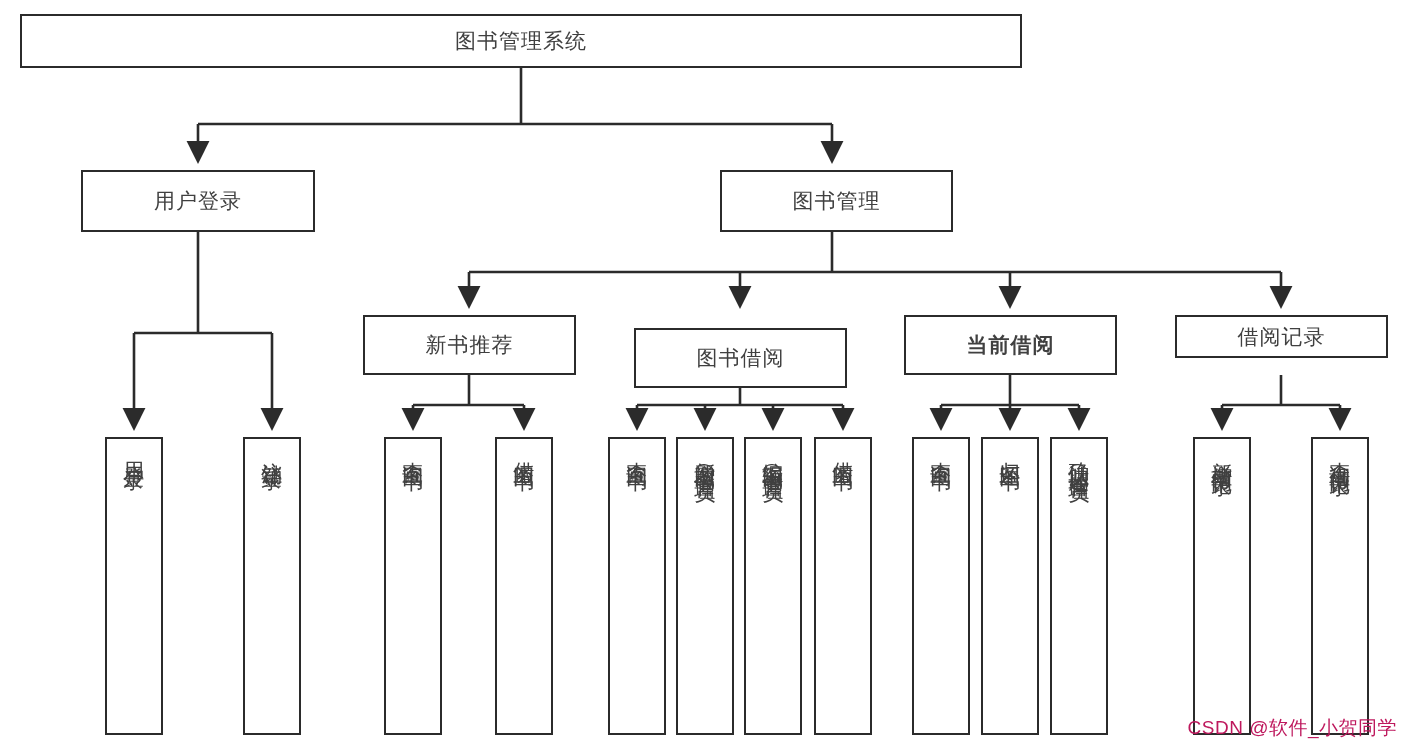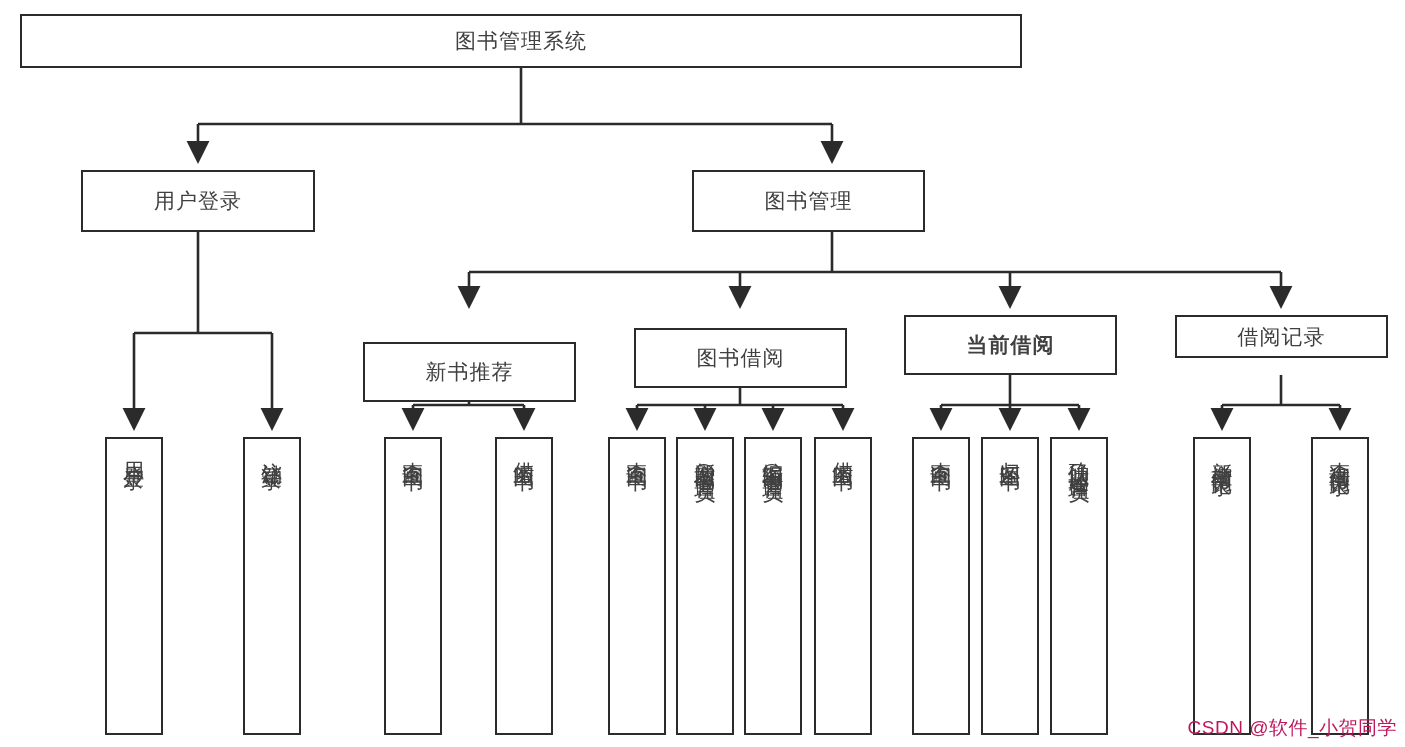--- a/index.html
+++ b/index.html
@@ -126,25 +126,25 @@
     </g>
   </svg>
 
   <div class="node" style="left:20px; top:14px; width:1002px; height:54px;">
     <span class="label">图书管理系统</span>
   </div>
 
   <div class="node" style="left:81px; top:170px; width:234px; height:62px;">
     <span class="label">用户登录</span>
   </div>
-  <div class="node" style="left:692px; top:170px; width:233px; height:62px;">
+  <div class="node" style="left:720px; top:170px; width:233px; height:62px;">
     <span class="label">图书管理</span>
   </div>
 
-  <div class="node" style="left:363px; top:315px; width:213px; height:60px;margin-top:27px;">
+  <div class="node" style="left:363px; top:315px; width:213px; height:60px;">
     <span class="label">新书推荐</span>
   </div>
   <div class="node" style="left:634px; top:328px; width:213px; height:60px;">
     <span class="label">图书借阅</span>
   </div>
   <div class="node" style="left:904px; top:315px; width:213px; height:60px;font-weight:bold;">
     <span class="label">当前借阅</span>
   </div>
   <div class="node" style="left:1175px; top:315px; width:213px; height:43px;">
     <span class="label">借阅记录</span>

